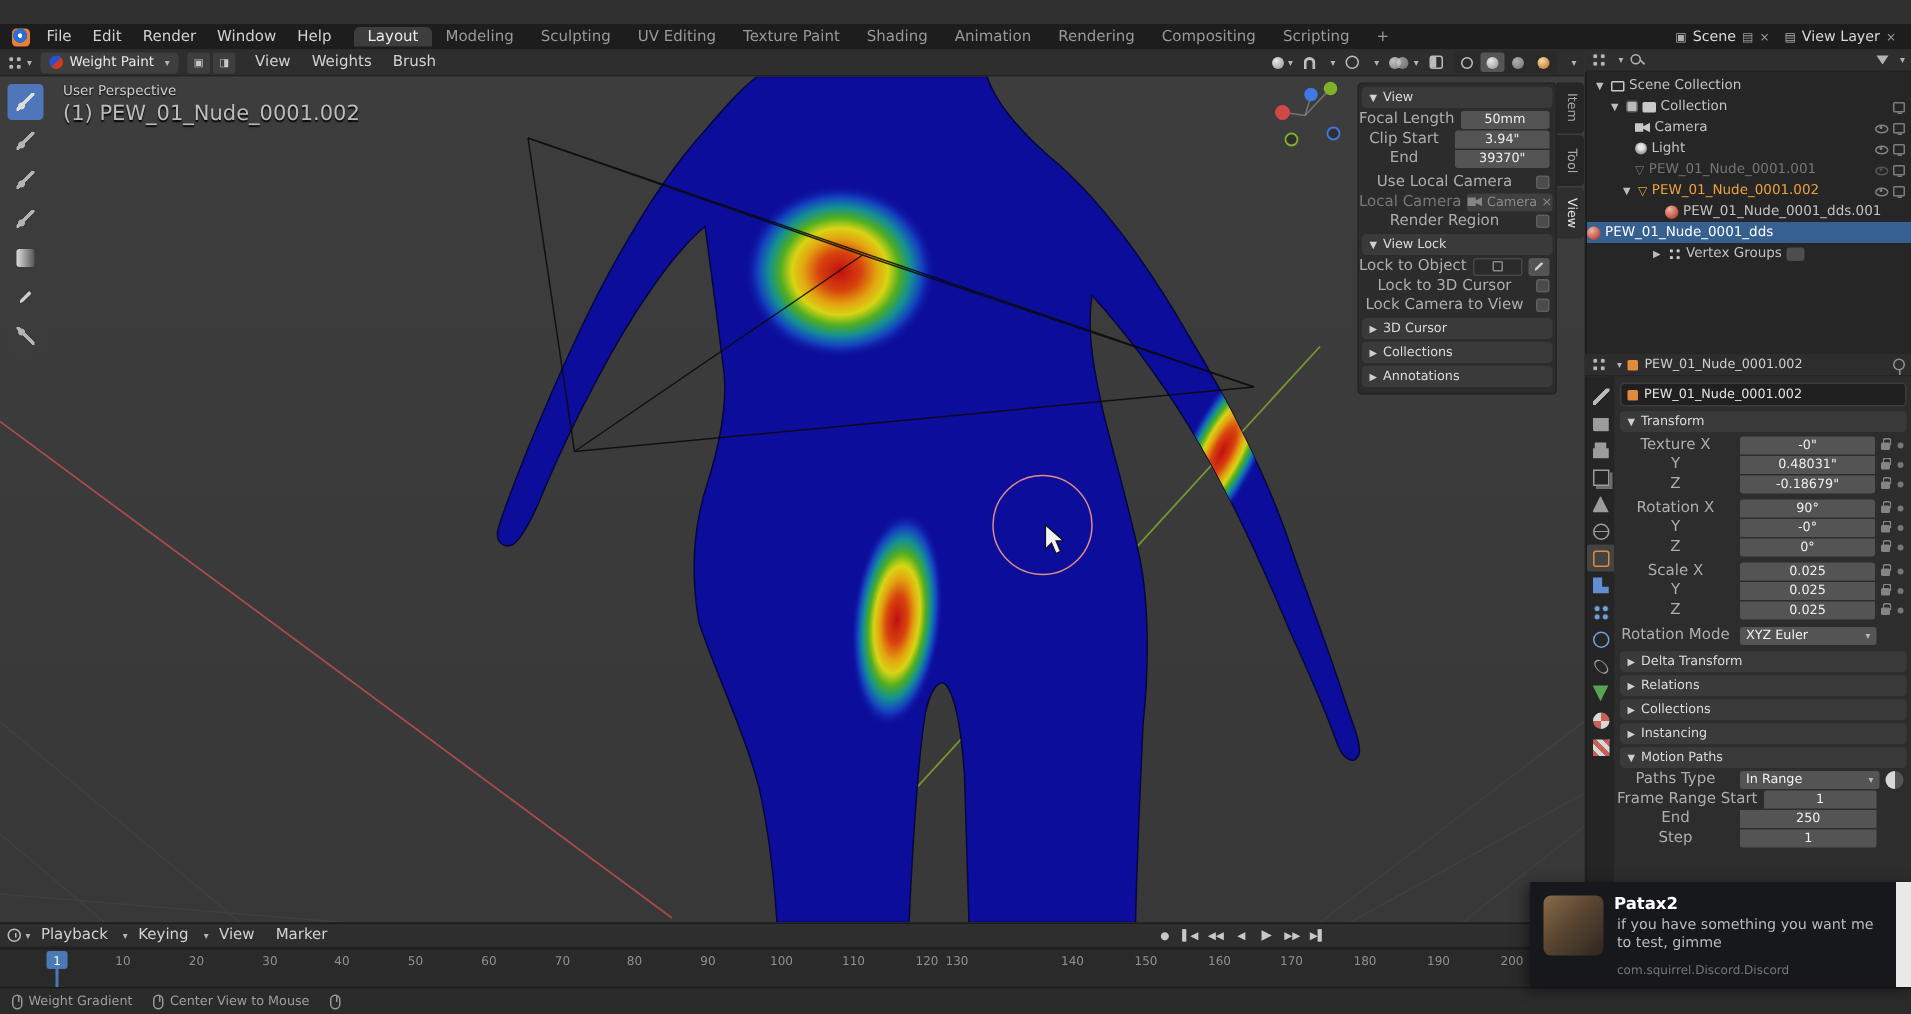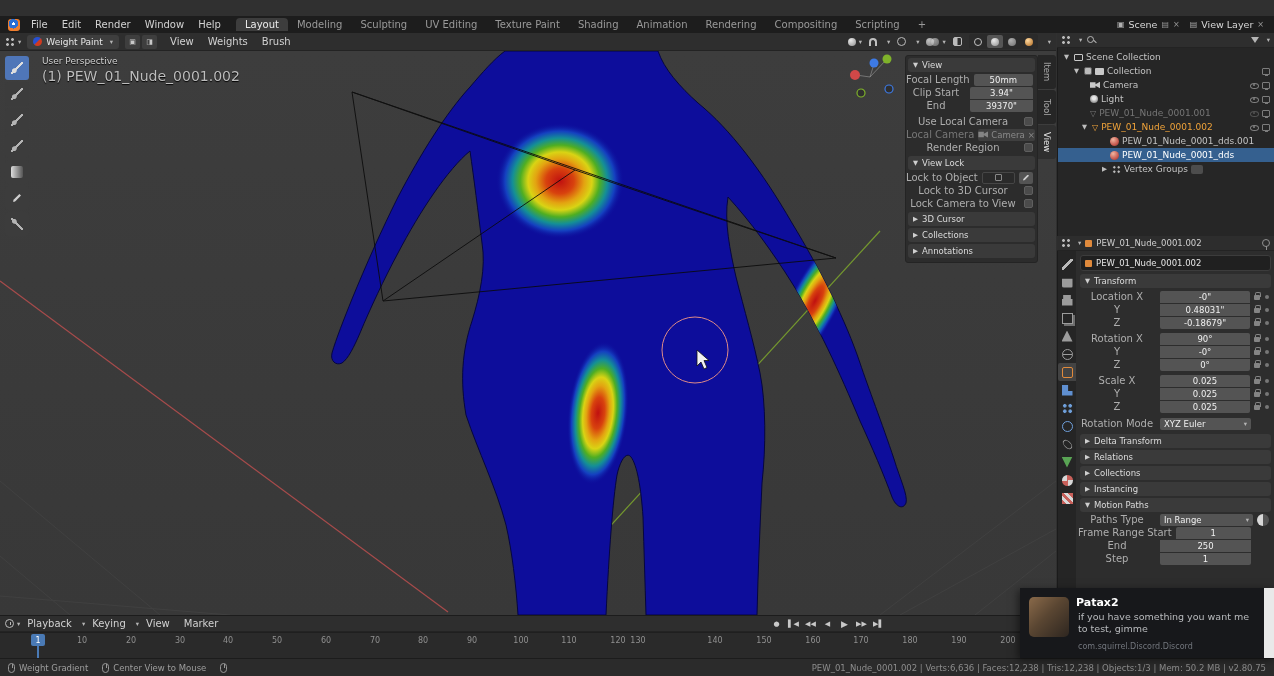--- a/index.html
+++ b/index.html
@@ -369,21 +369,21 @@
         <span class="mesh" style="color:#f0a33a">▽</span>
         <span>PEW_01_Nude_0001.002</span>
       <span style="flex:1"></span>
         <span class="eye"></span>
         <span class="scr"></span>
     </div>
     <div class="orow" style="padding-left:52px">
       <span class="ic-mat"></span>
         <span>PEW_01_Nude_0001_dds.001</span>
     </div>
-    <div class="orow" style="padding-left:52px;background:#35608f;color:#fff">
+    <div class="orow" style="background:#35608f;color:#fff">
       <span class="ic-mat"></span>
         <span>PEW_01_Nude_0001_dds</span>
     </div>
     <div class="orow" style="padding-left:42px">
       <span class="ex">▶</span>
         <span class="ic-vg"></span>
         <span>Vertex Groups</span>
       <span style="width:12px;height:9px;background:#4d4d4d;border-radius:2px"></span>
     </div>
   </div>
@@ -447,21 +447,21 @@
       <div class="r" style="height:16px;background:#202020;border:1px solid #3c3c3c;border-radius:3px;padding:0 4px;gap:4px;margin:1px 2px 3px 2px">
         <span class="cube" style="width:7px;height:7px"></span>
         <span style="font-size:8.5px;color:#e4e4e4;white-space:nowrap;overflow:hidden">PEW_01_Nude_0001.002</span>
       </div>
       <div class="ph" style="margin:0 2px 2px 2px">
           <span class="tri">▼</span>
           <span>Transform</span>
         </div>
 
       <div class="prow">
-          <span class="lbl" style="flex:0 0 78px">Location X</span>
+          <span class="lbl" style="flex:0 0 78px">Texture X</span>
           <span class="f" style="flex:1;border-radius:2px 2px 0 0">-0"</span>
           <span class="lk"></span>
           <span class="dot"></span>
         </div>
       <div class="prow">
           <span class="lbl" style="flex:0 0 78px">Y</span>
           <span class="f" style="flex:1;border-radius:0">0.48031"</span>
           <span class="lk"></span>
           <span class="dot"></span>
         </div>
@@ -632,21 +632,20 @@
     <span class="r" style="gap:4px">
         <span class="mouse"></span>
         <span style="font-size:8.5px;color:#9e9e9e">Weight Gradient</span>
       </span>
     <span class="r" style="gap:4px">
         <span class="mouse"></span>
         <span style="font-size:8.5px;color:#9e9e9e">Center View to Mouse</span>
       </span>
     <span class="mouse"></span>
     <span style="flex:1"></span>
-    <span style="font-size:8.5px;color:#8d8d8d;white-space:nowrap">PEW_01_Nude_0001.002  |  Verts:6,636 | Faces:12,238 | Tris:12,238 | Objects:1/3 | Mem: 50.2 MB | v2.80.75</span>
   </div>
 
   <div class="a" style="left:1020px;top:588px;width:254px;height:70px;background:#17181b;box-shadow:-2px 2px 8px rgba(0,0,0,.5);z-index:50">
     <div class="a" style="left:9px;top:9px;width:40px;height:40px;border-radius:5px;background:linear-gradient(135deg,#8a6a4a,#5a4632 45%,#2e2620)"></div>
     <div class="a" style="left:56px;top:8px;font-size:11px;font-weight:bold;color:#ffffff">Patax2</div>
     <div class="a" style="left:58px;top:23px;width:180px;font-size:9.5px;line-height:12px;color:#b9bbbe">if you have something you want me to test, gimme</div>
     <div class="a" style="left:58px;top:54px;font-size:8px;color:#72767d">com.squirrel.Discord.Discord</div>
     <div class="a" style="right:0;top:0;width:10px;height:70px;background:#e9e9e9"></div>
   </div>
 

